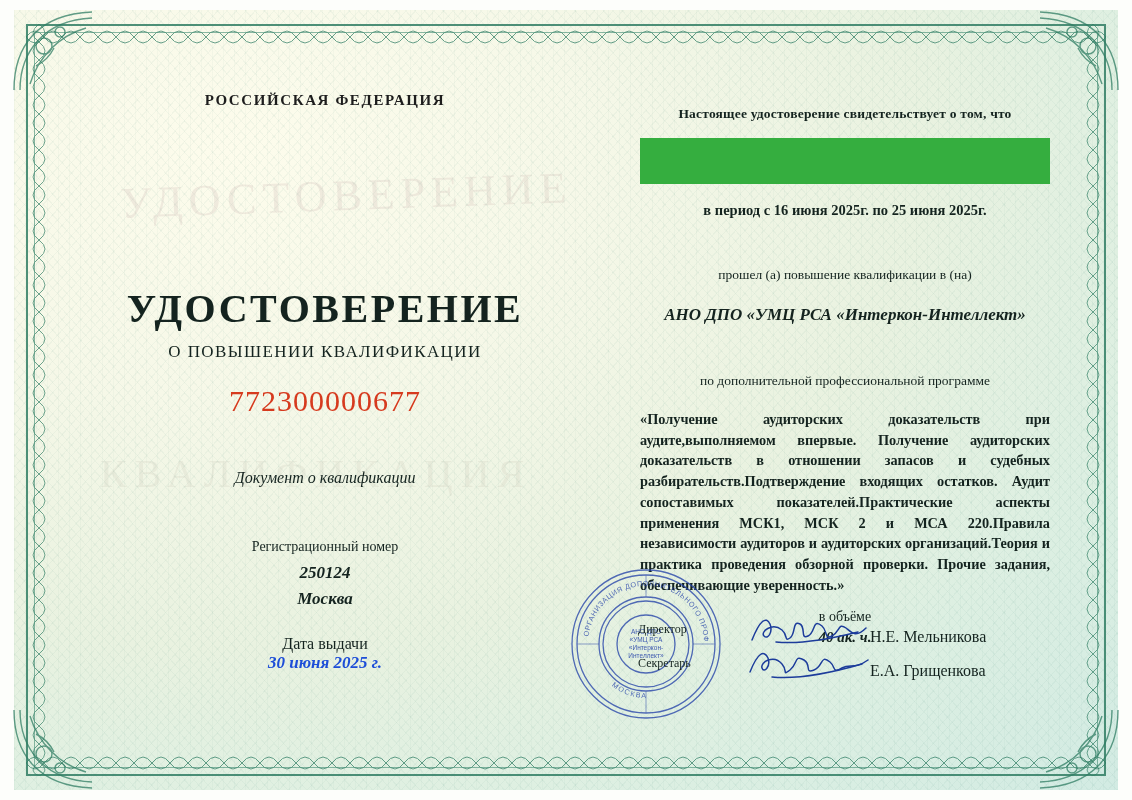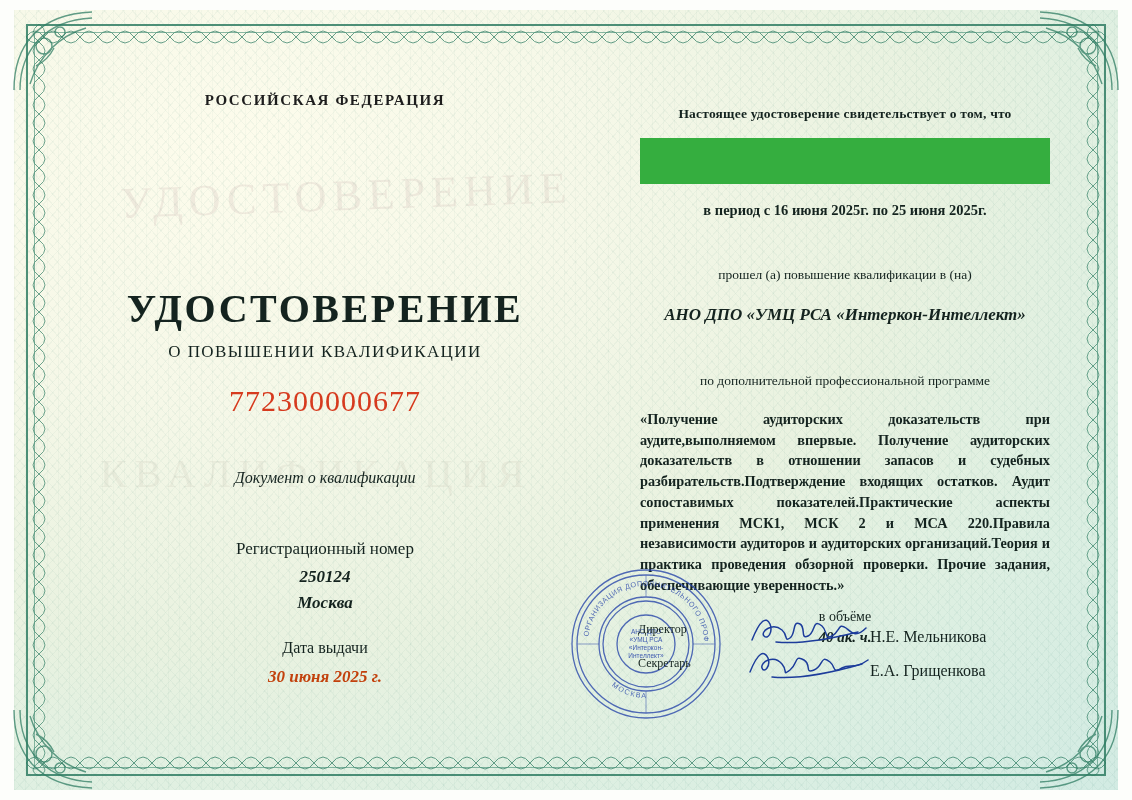--- a/index.html
+++ b/index.html
@@ -138,21 +138,21 @@
     font-family: "Liberation Serif", serif;
   }
   .qual-line {
     margin-top: 51px;
     font-size: 16px;
     font-style: italic;
     color: #14231f;
   }
   .reg-label {
     margin-top: 52px;
-    font-size: 17px;
+    font-size: 14px;
     color: #14231f;
   }
   .reg-value {
     margin-top: 8px;
     font-size: 17px;
     font-weight: bold;
     font-style: italic;
     color: #14231f;
   }
   .city-label {
@@ -166,25 +166,24 @@
     font-weight: bold;
     font-style: italic;
     color: #14231f;
   }
   .date-label {
     margin-top: 26px;
     font-size: 16px;
     color: #14231f;
   }
   .date-value {
-    margin-top: 10px;
     font-size: 17px;
     font-weight: bold;
     font-style: italic;
-    color: #c2410c;
+    color: #1d4ed8;
   }
 
   
   .right-col {
     position: absolute;
     left: 640px; top: 106px;
     width: 410px;
     color: #14231f;
   }
   .r-intro {

